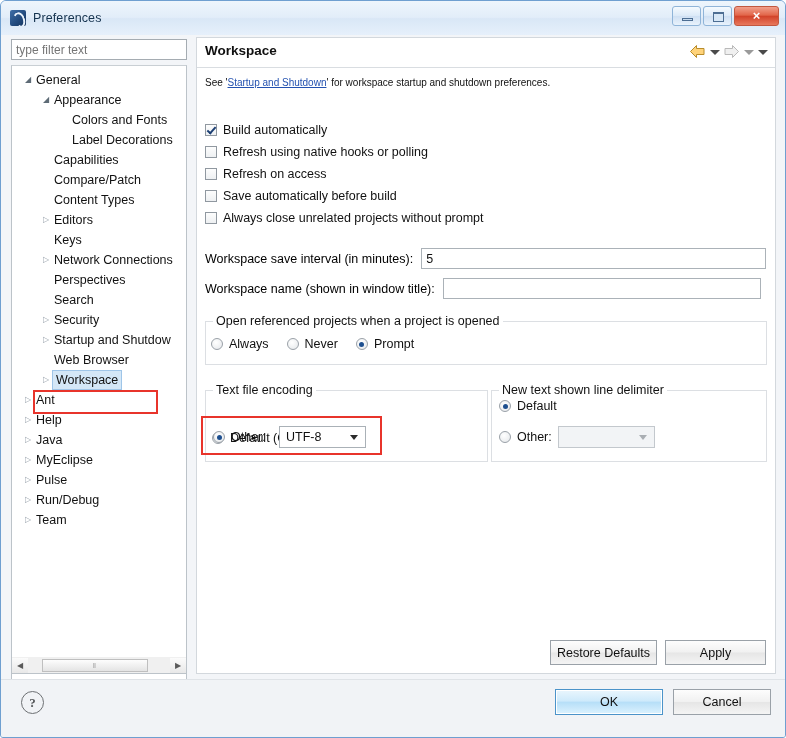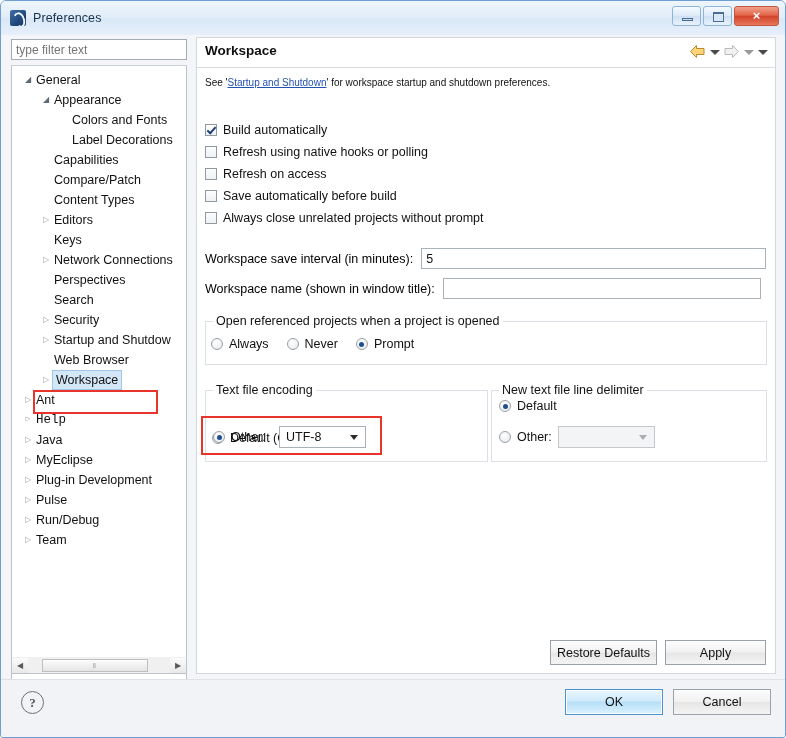--- a/index.html
+++ b/index.html
@@ -498,24 +498,23 @@
             <div class="tree-item" style="padding-left: 28px;"><span class="arrow ">▷</span><span class="lbl">Editors</span></div>
             <div class="tree-item" style="padding-left: 28px;"><span class="arrow none"></span><span class="lbl">Keys</span></div>
             <div class="tree-item" style="padding-left: 28px;"><span class="arrow ">▷</span><span class="lbl">Network Connections</span></div>
             <div class="tree-item" style="padding-left: 28px;"><span class="arrow none"></span><span class="lbl">Perspectives</span></div>
             <div class="tree-item" style="padding-left: 28px;"><span class="arrow none"></span><span class="lbl">Search</span></div>
             <div class="tree-item" style="padding-left: 28px;"><span class="arrow ">▷</span><span class="lbl">Security</span></div>
             <div class="tree-item" style="padding-left: 28px;"><span class="arrow ">▷</span><span class="lbl">Startup and Shutdow</span></div>
             <div class="tree-item" style="padding-left: 28px;"><span class="arrow none"></span><span class="lbl">Web Browser</span></div>
             <div class="tree-item selected" style="padding-left: 28px;"><span class="arrow ">▷</span><span class="lbl">Workspace</span></div>
             <div class="tree-item" style="padding-left: 10px;"><span class="arrow ">▷</span><span class="lbl">Ant</span></div>
-            <div class="tree-item" style="padding-left: 10px; font-family: Liberation Mono, monospace;"><span class="arrow ">▷</span><span class="lbl">Help</span></div>
+            <div class="tree-item" style="padding-left: 10px;"><span class="arrow ">▷</span><span class="lbl">Help</span></div>
             <div class="tree-item" style="padding-left: 10px;"><span class="arrow ">▷</span><span class="lbl">Java</span></div>
             <div class="tree-item" style="padding-left: 10px;"><span class="arrow ">▷</span><span class="lbl">MyEclipse</span></div>
-            <div class="tree-item" style="padding-left: 10px;"><span class="arrow ">▷</span><span class="lbl">Plug-in Development</span></div>
             <div class="tree-item" style="padding-left: 10px;"><span class="arrow ">▷</span><span class="lbl">Pulse</span></div>
             <div class="tree-item" style="padding-left: 10px;"><span class="arrow ">▷</span><span class="lbl">Run/Debug</span></div>
             <div class="tree-item" style="padding-left: 10px;"><span class="arrow ">▷</span><span class="lbl">Team</span></div>
           </div>
       </div>
 
       <div class="tree-hscroll">
         <div class="hs-btn">◀</div>
         <div class="hs-track">
           <div class="hs-thumb">‖</div>
@@ -612,21 +611,21 @@
           <span class="radio sel"></span>
           <span>Other:</span>
         </div>
         <div class="combo" style="position:absolute; left:73px; top:35px; width:87px;">
           <span>UTF-8</span>
           <span class="carot"></span>
         </div>
       </div>
 
       <div class="group" style="left:294px; top:352px; width:276px; height:72px;">
-        <div class="glegend">New text file line delimiter</div>
+        <div class="glegend">New text shown line delimiter</div>
         <div class="radio-row" style="position:absolute; left:7px; top:8px;">
           <span class="radio sel"></span>
           <span>Default</span>
         </div>
         <div class="radio-row" style="position:absolute; left:7px; top:39px;">
           <span class="radio"></span>
           <span>Other:</span>
         </div>
         <div class="combo disabled" style="position:absolute; left:66px; top:35px; width:97px;">
           <span></span>
@@ -640,18 +639,18 @@
       </div>
 
       <div class="annot" style="left:4px; top:378px; width:181px; height:39px;"></div>
     </div>
 
   </div>
 
   <div class="footer">
     <div class="help-icon">?</div>
     <div class="footer-btns">
-      <div class="btn primary" style="width:98px;">OK</div>
+      <div class="btn primary" style="width:108px;">OK</div>
       <div class="btn" style="width:98px;">Cancel</div>
     </div>
   </div>
 
 </div>
 
 </body></html>

